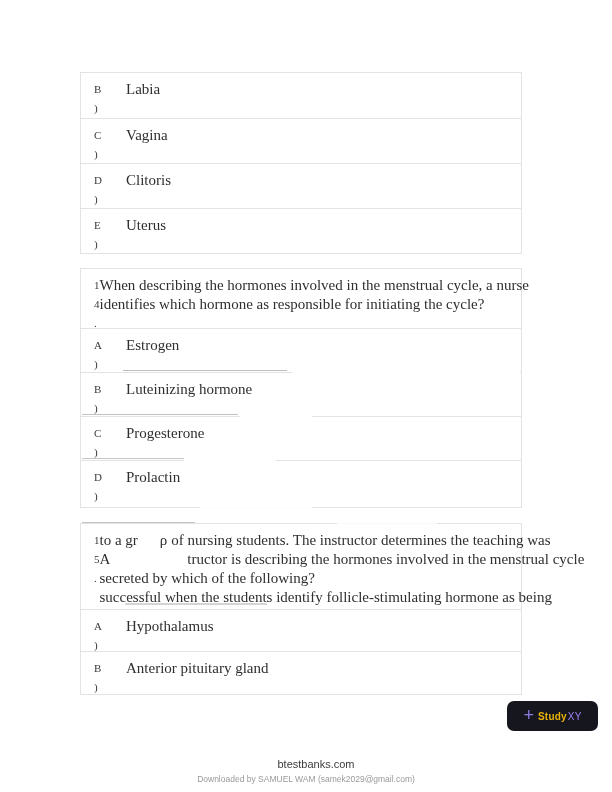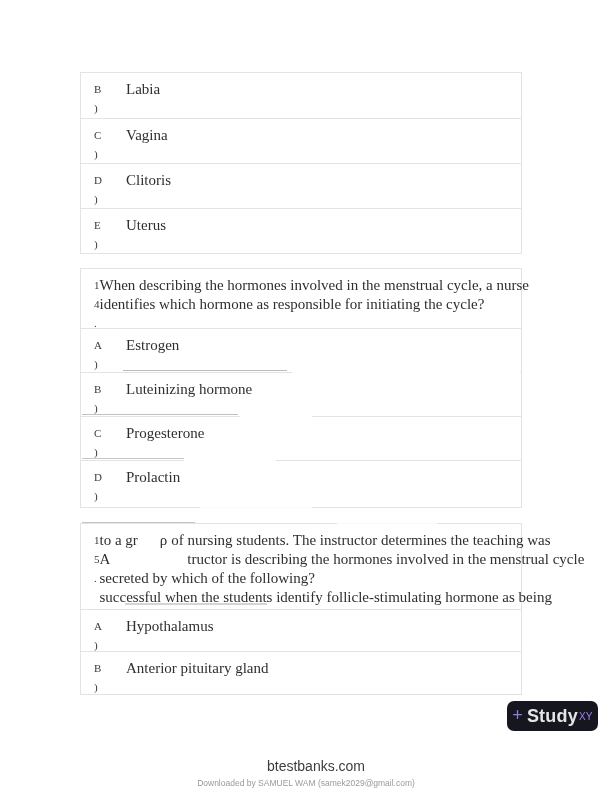--- a/index.html
+++ b/index.html
@@ -39,27 +39,27 @@
   .g22 { width:22px; }
   .mid { margin-right:4px; }
   .artifact { position:absolute; pointer-events:none; }
   .badge {
     position:absolute; left:507px; top:701px; width:91px; height:30px;
     background:#16161f; border-radius:7px;
     display:flex; align-items:center; justify-content:center; gap:4px;
     font-family:"Liberation Sans","DejaVu Sans",sans-serif; cursor:pointer;
   }
   .badge .plus { color:#8b7ce0; font-size:18px; font-weight:300; line-height:1; margin-top:-2px; }
-  .badge .brand-a { color:#e5e5e5; font-weight:bold; font-size:18px; letter-spacing:.2px; }
+  .badge .brand-a { color:#eab308; font-weight:bold; font-size:10px; letter-spacing:.2px; }
   .badge .brand-b { color:#9d80f2; font-weight:normal; font-size:10px; letter-spacing:.2px; margin-left:-3px; }
   .footer {
     position:absolute; left:0; right:0; top:758px; text-align:center;
     font-family:"Liberation Sans","DejaVu Sans",sans-serif;
   }
-  .footer .site { font-size:14px; color:#3c3c3c;padding-left:20px; }
+  .footer .site { font-size:11px; color:#3c3c3c;padding-left:20px; }
   .footer .dl { font-size:8.5px; color:#9a9a9a; margin-top:4px; }
 </style>
 </head>
 <body>
 
 <div class="page">
 
   <section class="qtable t1">
     <div class="row opt">
       <div class="cell-letter">

